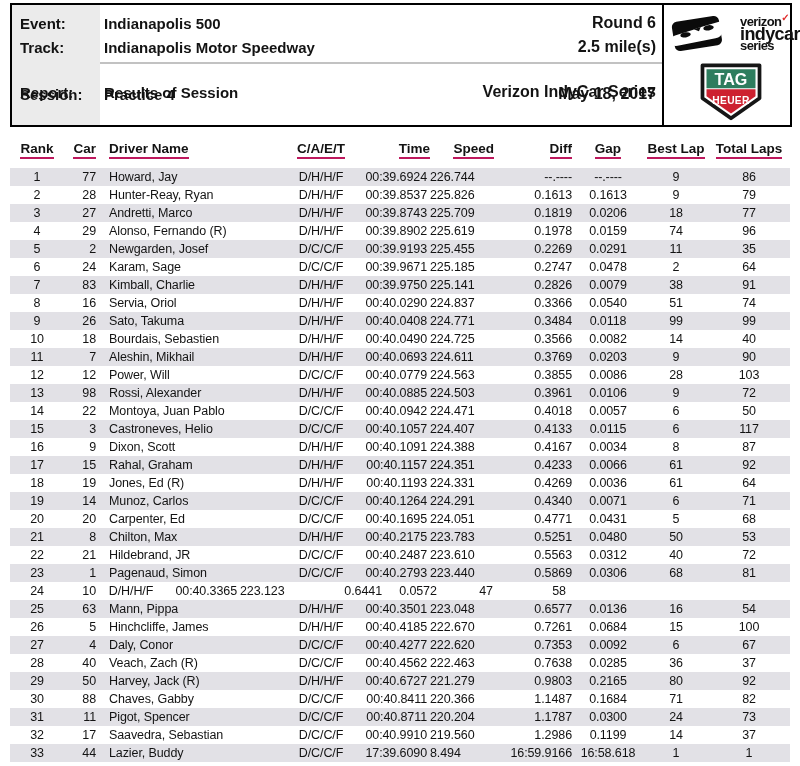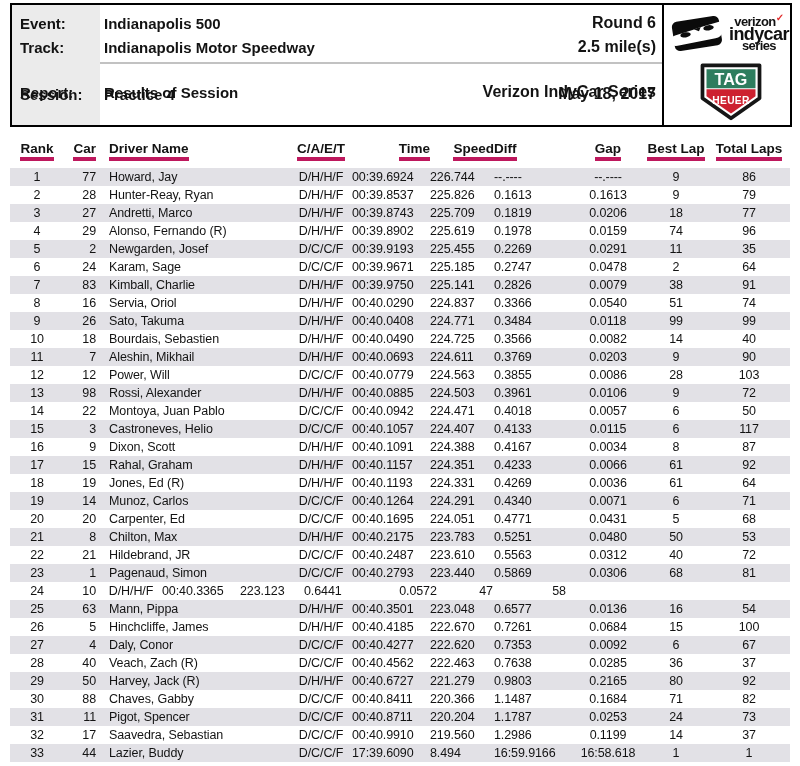--- a/index.html
+++ b/index.html
@@ -37,45 +37,45 @@
     position:absolute; left:88px; top:57px; width:562px; height:2px;
     background:#c2c2c2;
   }
   .v-divider {
     position:absolute; left:650px; top:0; width:2px; height:100%;
     background:#000;
   }
 
   
   .logo-area { position:absolute; left:652px; top:0; width:128px; height:100%; }
-  .indycar-logo { position:absolute; top:9px; left:4px; display:flex; align-items:center; gap:3px;text-align:center; }
+  .indycar-logo { position:absolute; top:9px; left:4px; display:flex; align-items:center; gap:14px; }
   .badge-svg { width:58px; height:40px; }
   .indycar-text { font-weight:bold; font-size:13px; line-height:12px; letter-spacing:-0.6px; color:#111; }
   .indycar-text .l2 { font-size:18px; }
   .check { color:var(--check-red,#e02a2a); font-size:10px; vertical-align:super; line-height:0; }
   .tag-logo { position:absolute; top:55px; left:36px; width:62px; height:64px; }
 
   
   .results-table { position:absolute; left:10px; top:138px; width:780px; }
   .t-head { display:flex; height:30px; font-size:13.5px; font-weight:bold; }
   .t-head .c { padding-top:3px; }
-  .u { border-bottom:4px solid #be185d; padding-bottom:1px; }
+  .u { border-bottom:2px solid #be185d; padding-bottom:1px; }
   .t-body .trow {
     display:flex; height:18px; line-height:18px;
     font-size:12.5px; letter-spacing:-0.1px; white-space:nowrap;
   }
   .trow.alt { background:var(--alt-row,#e2e1e6); }
   .c { display:block; }
   .c0 { width:54px;  text-align:center; }
   .c1 { width:36px;  text-align:right; padding-right:4px; }
   .c2 { width:190px; text-align:left;  padding-left:9px; }
   .c3 { width:62px;  text-align:center; }
-  .c4 { width:78px;  padding-right:3px; }
+  .c4 { width:78px;  text-align:right; padding-right:3px; }
   .c5 { width:64px;  text-align:left; padding-right:3px; }
-  .c6 { width:78px;  text-align:left; }
+  .c6 { width:78px;  text-align:right; }
   .c7 { width:72px;  text-align:center; }
   .c8 { width:64px;  text-align:center; }
   .c9 { width:82px;  text-align:center; }
   .t-head .c4, .t-head .c5 { text-align:right; padding-right:0; }
 </style>
 </head>
 <body>
 
 <div>
 
@@ -508,21 +508,21 @@
           <span class="c c9">82</span>
         </div>
         <div class="trow alt">
           <span class="c c0">31</span>
           <span class="c c1">11</span>
           <span class="c c2">Pigot, Spencer</span>
           <span class="c c3">D/C/C/F</span>
           <span class="c c4">00:40.8711</span>
           <span class="c c5">220.204</span>
           <span class="c c6">1.1787</span>
-          <span class="c c7">0.0253</span>
+          <span class="c c7">0.0300</span>
           <span class="c c8">24</span>
           <span class="c c9">73</span>
         </div>
         <div class="trow">
           <span class="c c0">32</span>
           <span class="c c1">17</span>
           <span class="c c2">Saavedra, Sebastian</span>
           <span class="c c3">D/C/C/F</span>
           <span class="c c4">00:40.9910</span>
           <span class="c c5">219.560</span>

